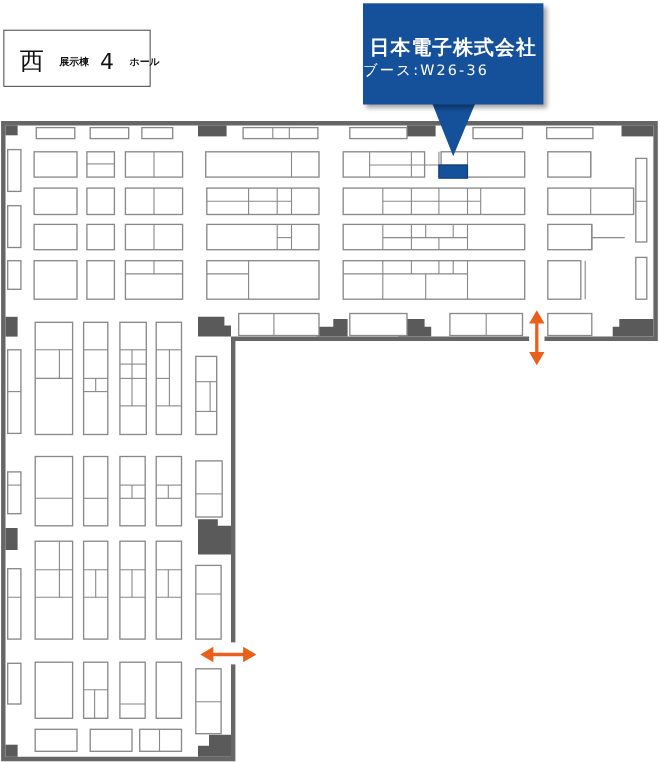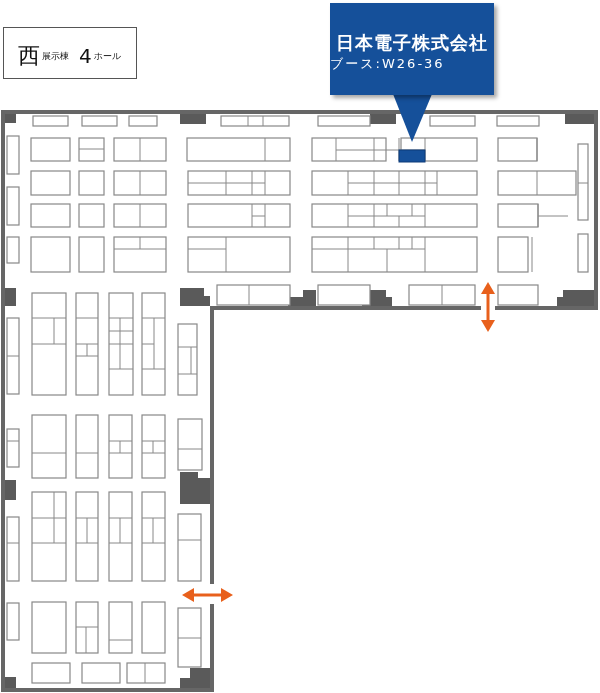--- a/index.html
+++ b/index.html
@@ -1,21 +1,21 @@
 <!DOCTYPE html>
 <html><head>
 <meta charset="utf-8">
 <style>
   html,body{margin:0;padding:0;background:#fff;}
   body{width:600px;height:693px;position:relative;overflow:hidden;font-family:"DejaVu Sans",sans-serif;}
   #map{position:absolute;left:0;top:0;width:600px;height:693px;}
   .legend-box{position:absolute;left:3px;top:27px;width:134px;height:52px;border:1.5px solid #555;background:#fff;box-sizing:border-box;}
   .legend-inner{position:absolute;left:14px;top:13px;white-space:nowrap;color:#111;}
   .legend-west{font-size:22px;font-family:"DejaVu Serif",serif;vertical-align:middle;}
-  .legend-small{font-size:9px;vertical-align:middle;margin-left:2px;}
+  .legend-small{font-size:9px;vertical-align:middle;margin-left:14px;font-weight:bold;}
   .legend-num{font-size:20px;vertical-align:middle;margin-left:10px;}
   .callout{position:absolute;left:330px;top:3px;width:164px;height:92px;background:#15509a;box-shadow:3px 3px 4px rgba(0,0,0,0.35);}
   .callout-title{position:absolute;left:0;right:0;top:28px;text-align:center;color:#fff;font-weight:bold;font-size:18px;letter-spacing:1px;}
   .callout-sub{position:absolute;left:0;right:0;top:52px;text-align:left;color:#fff;font-size:13px;letter-spacing:2px;}
 </style>
 </head>
 <body>
 
 <svg id="map" width="600" height="693" viewBox="0 0 600 693" xmlns="http://www.w3.org/2000/svg">
 

